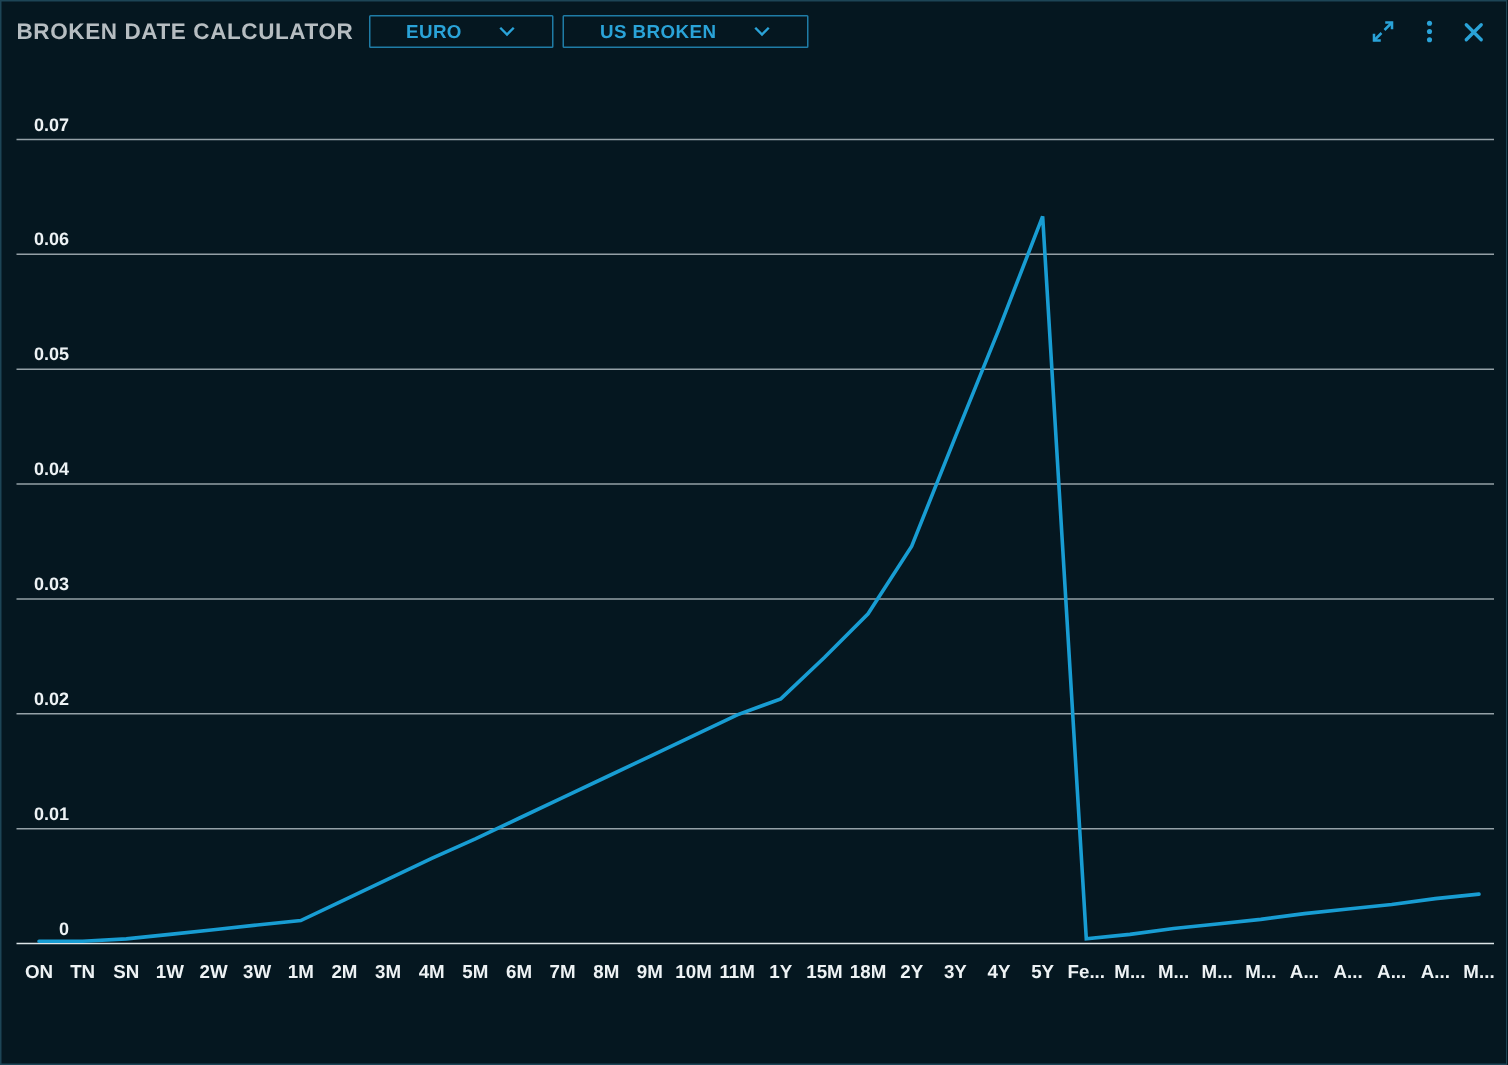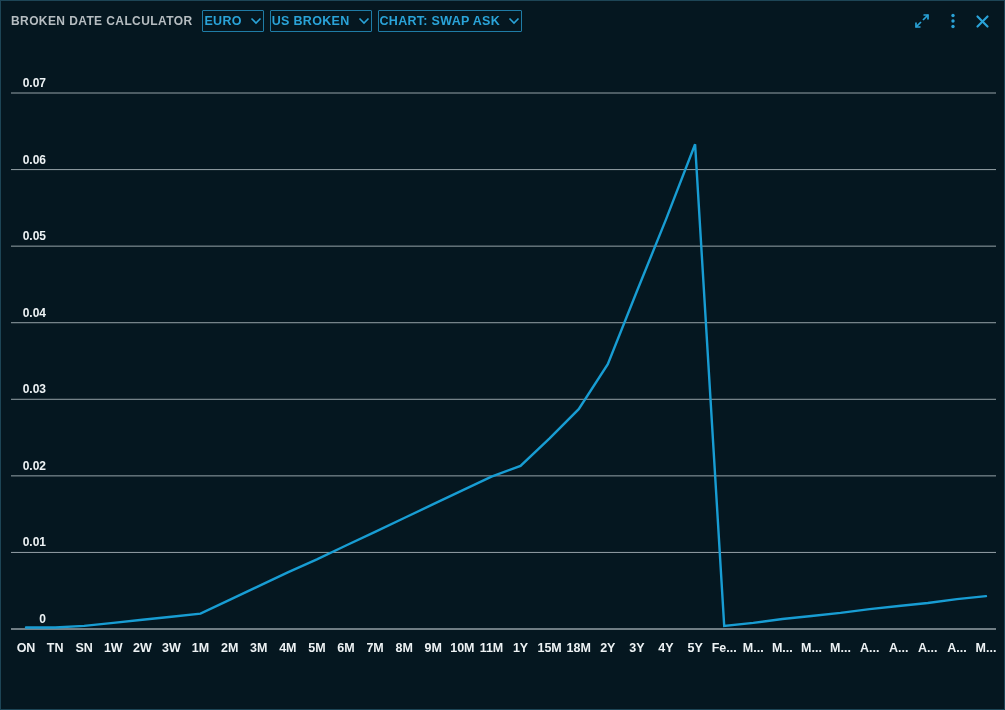--- a/index.html
+++ b/index.html
@@ -11,26 +11,26 @@
   .window{
     position:relative; width:1005px; height:710px;
     background:var(--bg); border:1px solid var(--border);
     font-family:"Liberation Sans", sans-serif; overflow:hidden;
   }
   .header{
     position:absolute; top:0; left:0; right:0; height:40px;
     display:flex; align-items:center; padding:0 12px 0 10px; gap:6px;
   }
   .title{
-    color:var(--title); font-size:12px; font-weight:bold; letter-spacing:.4px;
+    color:var(--title); font-size:15px; font-weight:bold; letter-spacing:.4px;
     white-space:nowrap; margin-right:4px;
   }
   .dropdown{
-    display:inline-flex; align-items:center; gap:8px; height:22px;
-    padding:0 1px; background:transparent;
+    display:inline-flex; align-items:center; gap:24px; height:22px;
+    padding:0 24px; background:transparent;
     border:1px solid var(--dropdown-border); border-radius:1px;
     color:var(--accent); font-size:12.5px; font-weight:bold; letter-spacing:.3px;
     font-family:"Liberation Sans", sans-serif; cursor:pointer; white-space:nowrap;
   }
   .dropdown svg{flex:0 0 auto;}
   .spacer{flex:1;}
   .win-controls{display:flex; align-items:center; gap:15px;}
   .icon-btn{
     background:none; border:none; padding:2px; cursor:pointer;
     display:inline-flex; align-items:center; justify-content:center;
@@ -111,26 +111,20 @@
       </svg>
     </button>
 
     <button class="dropdown">
       <span>US BROKEN</span>
       <svg width="12" height="8" viewBox="0 0 12 8">
         <polyline points="1.5,1.5 6,6 10.5,1.5" fill="none" stroke="#2aa3d8" stroke-width="1.6"></polyline>
       </svg>
     </button>
 
-    <button class="dropdown">
-      <span>CHART: SWAP ASK</span>
-      <svg width="12" height="8" viewBox="0 0 12 8">
-        <polyline points="1.5,1.5 6,6 10.5,1.5" fill="none" stroke="#2aa3d8" stroke-width="1.6"></polyline>
-      </svg>
-    </button>
 
     <span class="spacer"></span>
 
     <div class="win-controls">
       <button class="icon-btn" title="">
         <svg width="18" height="18" viewBox="0 0 18 18">
           <g fill="none" stroke="#2aa3d8" stroke-width="1.7">
             <polyline points="10.5,3 15,3 15,7.5"></polyline>
             <line x1="15" y1="3" x2="10" y2="8"></line>
             <polyline points="3,10.5 3,15 7.5,15"></polyline>

